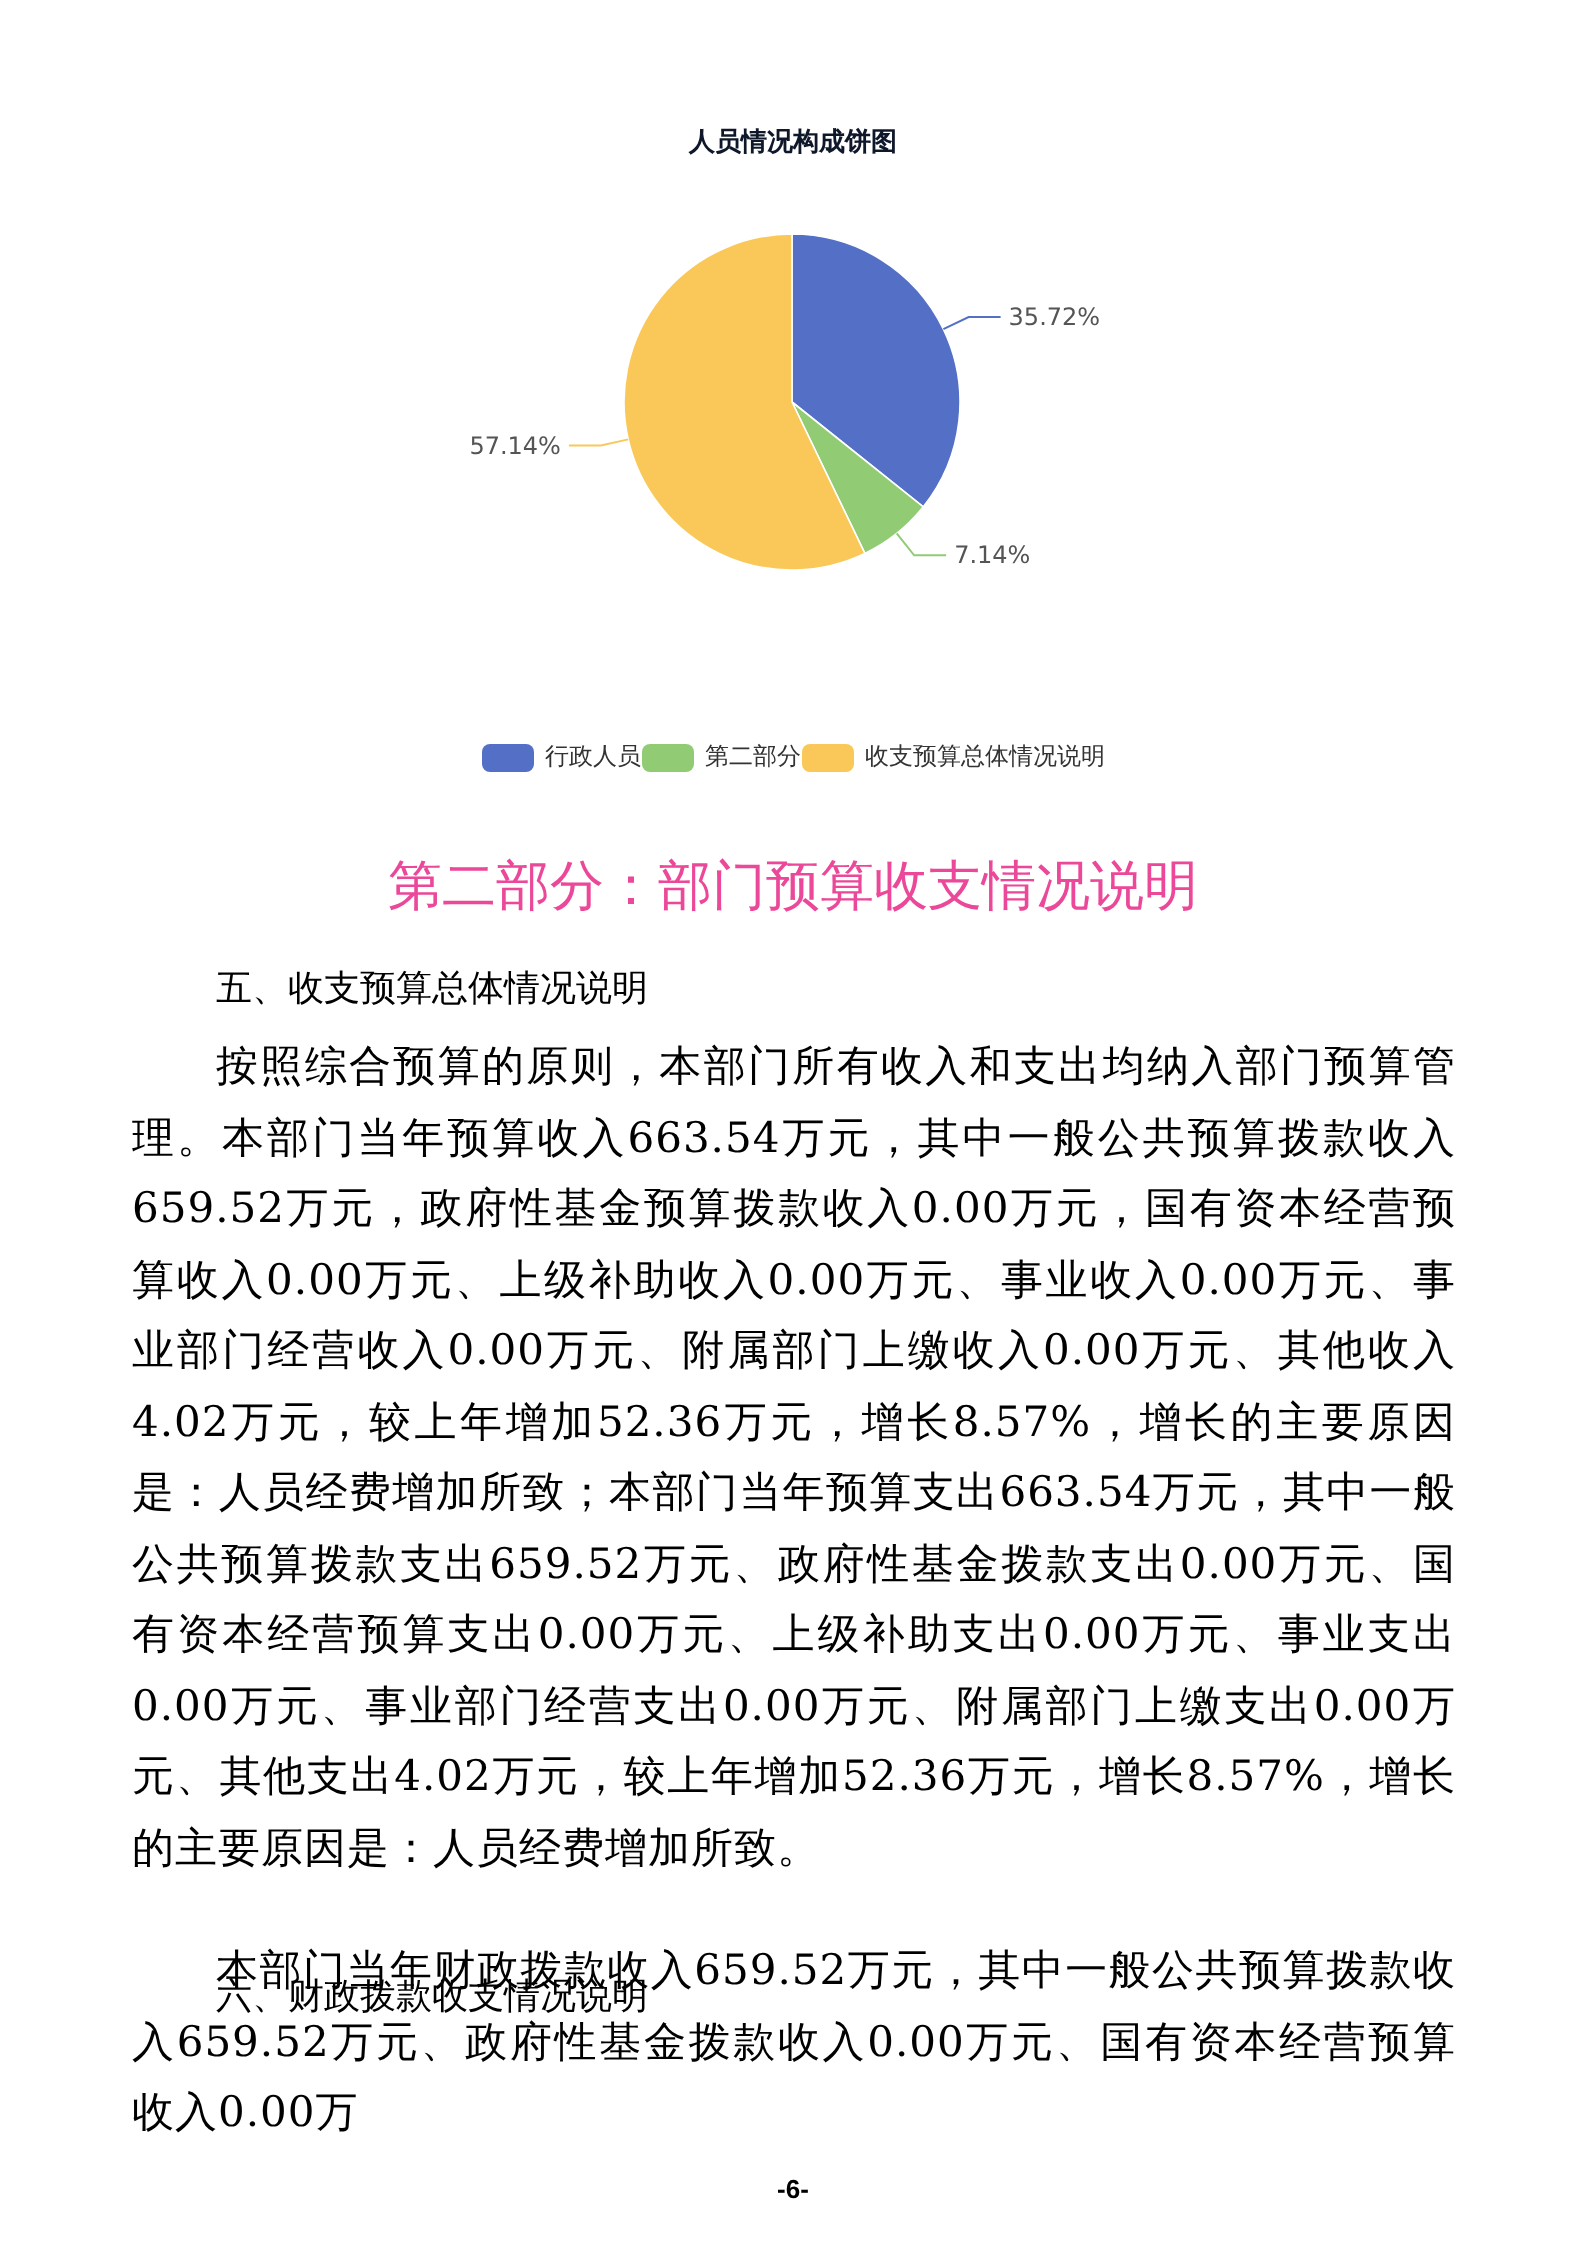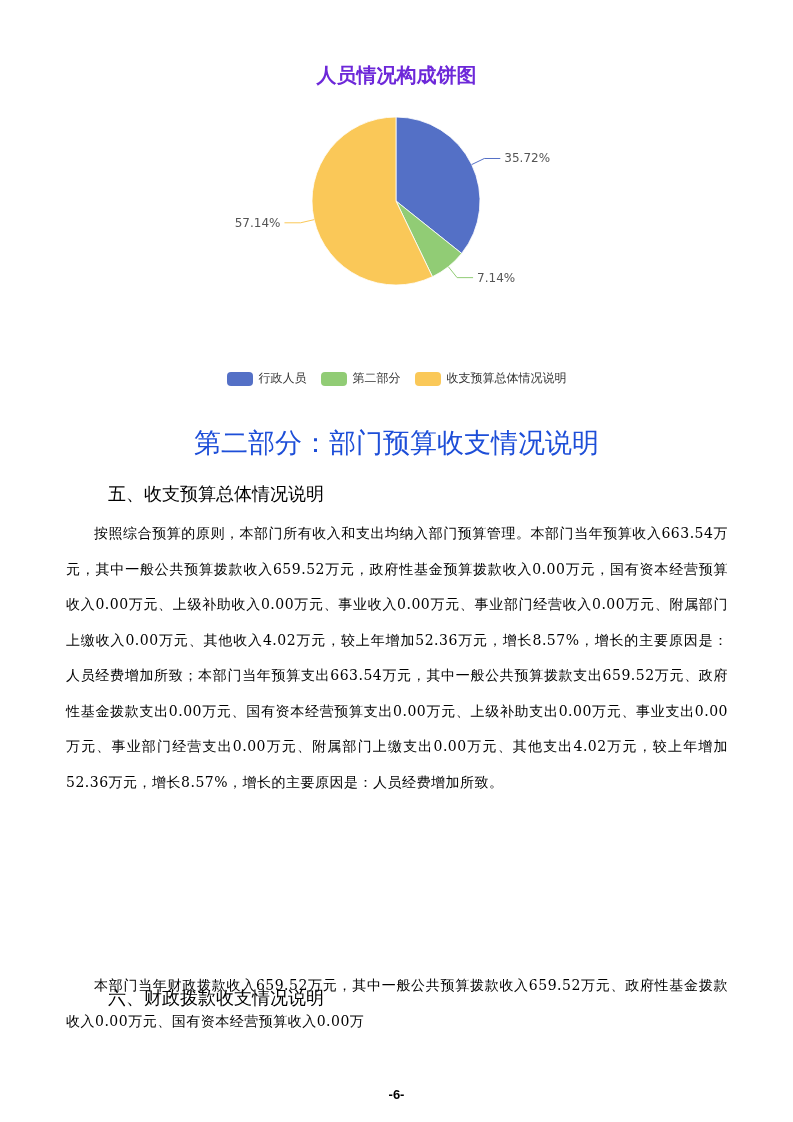--- a/index.html
+++ b/index.html
@@ -1,25 +1,25 @@
 <!DOCTYPE html>
 <html><head>
 <meta charset="utf-8">
 <style>
   html, body { margin: 0; padding: 0; background: #ffffff; }
   body { width: 793px; height: 1122px; position: relative; overflow: hidden; font-family: "DejaVu Serif", serif; color: #000; }
   .chart-wrap { position: absolute; left: 0; top: 0; width: 793px; height: 400px; }
-  .chart-title { position: absolute; top: 62px; left: 0; width: 793px; text-align: center; font-family: "DejaVu Sans", sans-serif; font-weight: bold; font-size: 20px; color: #6d28d9; }
+  .chart-title { position: absolute; top: 62px; left: 0; width: 793px; text-align: center; font-family: "DejaVu Sans", sans-serif; font-weight: bold; font-size: 13px; color: #0f172a; }
   svg#pie { position: absolute; left: 0; top: 0; }
-  .legend { position: absolute; top: 370px; left: 0; width: 793px; display: flex; justify-content: center; gap: 14px; font-family: "DejaVu Sans", sans-serif; font-size: 12px; color: #333; align-items: center; }
+  .legend { position: absolute; top: 370px; left: 0; width: 793px; display: flex; justify-content: center; gap: 0; font-family: "DejaVu Sans", sans-serif; font-size: 12px; color: #333; align-items: center; }
   .legend-item { display: flex; align-items: center; gap: 6px; }
   .swatch { width: 26px; height: 14px; border-radius: 4px; display: inline-block; }
-  .part-title { position: absolute; top: 425px; left: 0; width: 793px; text-align: center; font-family: "DejaVu Sans", sans-serif; font-size: 27px; color: #1d4ed8; }
+  .part-title { position: absolute; top: 425px; left: 0; width: 793px; text-align: center; font-family: "DejaVu Sans", sans-serif; font-size: 27px; color: #ec4899; }
   .section-heading { position: absolute; left: 108px; font-family: Liberation Serif, serif; font-size: 18px; }
-  .para { position: absolute; left: 66px; width: 662px; font-size: 14px; line-height: 35.5px; text-align: justify; text-indent: 2em; letter-spacing: 0.5px; margin: 0; }
+  .para { position: absolute; left: 66px; width: 662px; font-size: 21px; line-height: 35.5px; text-align: justify; text-indent: 2em; letter-spacing: 0.5px; margin: 0; }
   .page-num { position: absolute; top: 1087px; left: 0; width: 793px; text-align: center; font-family: "Liberation Sans", sans-serif; font-weight: bold; font-size: 13px; }
 </style>
 </head>
 <body>
 
 <div class="chart-wrap">
   <div class="chart-title">人员情况构成饼图</div>
   <svg id="pie" width="793" height="400">
       <path d="M396,201 L396,117 A84,84 0 0 1 461.6550362853212,253.39671946193914 Z" fill="#5470c6" stroke="#ffffff" stroke-width="0.8"></path>
       <polyline points="471.68792649690863,164.5673527917809 484.30258091306007,158.4952449237444 500.30258091306007,158.4952449237444" fill="none" stroke="#5470c6" stroke-width="1"></polyline>

